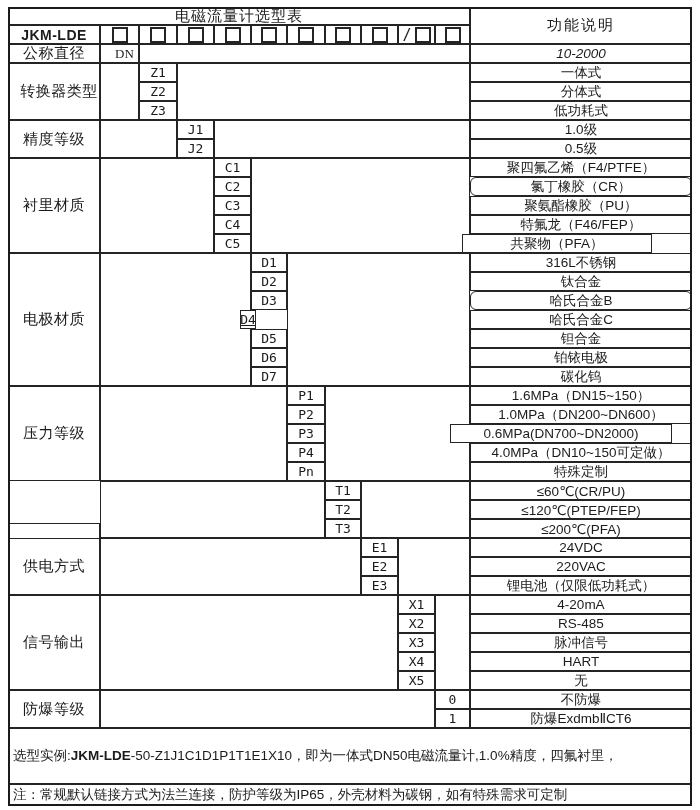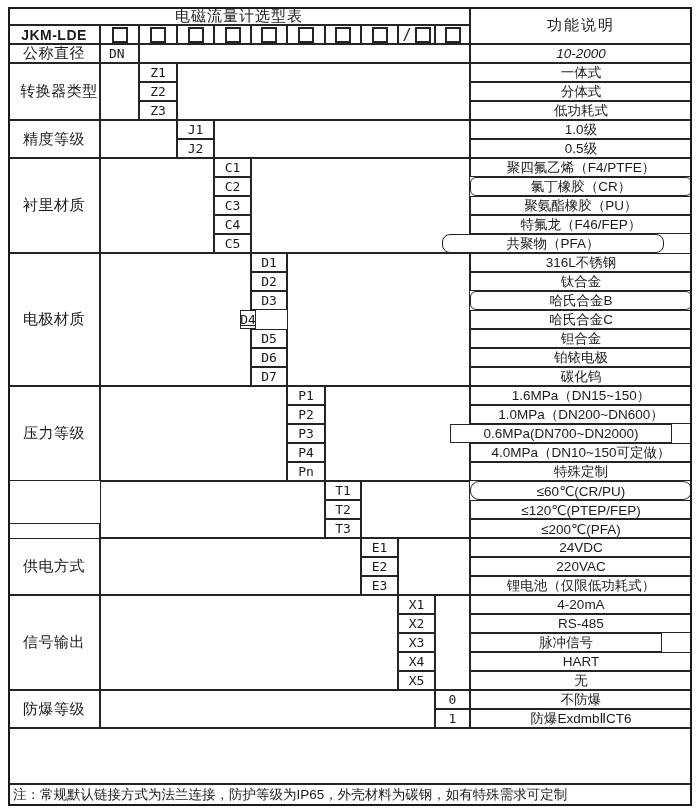--- a/index.html
+++ b/index.html
@@ -6,21 +6,21 @@
   .page{position:relative;width:700px;height:810px;background:#ffffff;
         font-family:"Liberation Sans","DejaVu Sans",sans-serif;color:#1b1b1b;}
   .cell{position:absolute;box-sizing:border-box;border:1px solid #242424;
         display:flex;align-items:center;justify-content:center;
         overflow:hidden;background:#ffffff;white-space:nowrap;}
   .title{font-size:15px;letter-spacing:1px;}
   .fheader{font-size:15px;letter-spacing:2px;}
   .model{font-weight:bold;font-size:14px;letter-spacing:0.5px;}
   .label{font-size:15px;letter-spacing:0.5px;}
   .code{font-family:"DejaVu Sans Mono","Liberation Mono",monospace;font-size:13px;}
-  .code.left{justify-content:flex-start;padding-left:8px;}
+  .code.left{justify-content:flex-start;padding-left:14px;font-family:Liberation Serif, serif;}
   .desc{font-size:13.5px;}
   .cb-cell{gap:0;}
   .box{display:inline-block;width:12px;height:12px;border:2px solid #242424;
        box-sizing:content-box;background:#ffffff;}
   .slash{font-family:"DejaVu Sans Mono",monospace;font-size:15px;margin-right:3px;}
   .example{flex-direction:column;align-items:stretch;justify-content:center;
            padding:2px 4px;font-size:13.5px;line-height:1.55;}
   .exline1{text-align:left;}
   .exline2{text-align:center;}
   .bold{font-weight:bold;}
@@ -34,20 +34,23 @@
 <div class="page">
   <div id="table-root">
 
     <div class="cell title" style="left:8px;top:7px;width:462px;height:18px">电磁流量计选型表</div>
 
     <div class="cell fheader" style="left:470px;top:7px;width:222px;height:37px">功能说明</div>
 
     <div class="cell model" style="left:8px;top:25px;width:92px;height:19px">JKM-LDE</div>
 
     <div class="cell example" style="left:8px;top:728px;width:684px;height:56px">
+      <div class="exline1">
+        <span>选型实例:</span><span class="bold">JKM-LDE</span><span>-50-Z1J1C1D1P1T1E1X10，即为一体式DN50电磁流量计,1.0%精度，四氟衬里，</span>
+      </div>
     </div>
 
     <div class="cell note" style="left:8px;top:784px;width:684px;height:22px">注：常规默认链接方式为法兰连接，防护等级为IP65，外壳材料为碳钢，如有特殊需求可定制</div>
 
     <div class="outer"></div>
   <div class="cell cb-cell" style="left: 100px; top: 25px; width: 39px; height: 19px;">
         <span class="box"></span>
       </div>
       <div class="cell cb-cell" style="left: 139px; top: 25px; width: 38px; height: 19px;">
         <span class="box"></span>
@@ -102,21 +105,21 @@
       <div class="cell filler" style="left: 251px; top: 158px; width: 219px; height: 95px;"></div>
       <div class="cell code" style="left: 214px; top: 158px; width: 37px; height: 19px;">C1</div>
       <div class="cell desc" style="left: 470px; top: 158px; width: 222px; height: 19px;">聚四氟乙烯（F4/PTFE）</div>
       <div class="cell code" style="left: 214px; top: 177px; width: 37px; height: 19px;">C2</div>
       <div class="cell desc" style="left: 470px; top: 177px; width: 222px; height: 19px; border-radius: 6px;">氯丁橡胶（CR）</div>
       <div class="cell code" style="left: 214px; top: 196px; width: 37px; height: 19px;">C3</div>
       <div class="cell desc" style="left: 470px; top: 196px; width: 222px; height: 19px;">聚氨酯橡胶（PU）</div>
       <div class="cell code" style="left: 214px; top: 215px; width: 37px; height: 19px;">C4</div>
       <div class="cell desc" style="left: 470px; top: 215px; width: 222px; height: 19px;">特氟龙（F46/FEP）</div>
       <div class="cell code" style="left: 214px; top: 234px; width: 37px; height: 19px;">C5</div>
-      <div class="cell desc" style="left: 442px; top: 234px; width: 222px; height: 19px; border-radius: 8px;">共聚物（PFA）</div>
+      <div class="cell desc" style="left: 462px; top: 234px; width: 190px; height: 19px;">共聚物（PFA）</div>
       <div class="cell label" style="left: 8px; top: 253px; width: 92px; height: 133px;">电极材质</div>
       <div class="cell filler" style="left: 100px; top: 253px; width: 151px; height: 133px;"></div>
       <div class="cell filler" style="left: 287px; top: 253px; width: 183px; height: 133px;"></div>
       <div class="cell code" style="left: 251px; top: 253px; width: 36px; height: 19px;">D1</div>
       <div class="cell desc" style="left: 470px; top: 253px; width: 222px; height: 19px;">316L不锈钢</div>
       <div class="cell code" style="left: 251px; top: 272px; width: 36px; height: 19px;">D2</div>
       <div class="cell desc" style="left: 470px; top: 272px; width: 222px; height: 19px;">钛合金</div>
       <div class="cell code" style="left: 251px; top: 291px; width: 36px; height: 19px;">D3</div>
       <div class="cell desc" style="left: 470px; top: 291px; width: 222px; height: 19px; border-radius: 6px;">哈氏合金B</div>
       <div class="cell code" style="left: 240px; top: 310px; width: 16px; height: 19px; text-decoration: underline;">D4</div>
@@ -137,21 +140,21 @@
       <div class="cell code" style="left: 287px; top: 424px; width: 38px; height: 19px;">P3</div>
       <div class="cell desc" style="left: 450px; top: 424px; width: 222px; height: 19px;">0.6MPa(DN700~DN2000)</div>
       <div class="cell code" style="left: 287px; top: 443px; width: 38px; height: 19px;">P4</div>
       <div class="cell desc" style="left: 470px; top: 443px; width: 222px; height: 19px;">4.0MPa（DN10~150可定做）</div>
       <div class="cell code" style="left: 287px; top: 462px; width: 38px; height: 19px;">Pn</div>
       <div class="cell desc" style="left: 470px; top: 462px; width: 222px; height: 19px;">特殊定制</div>
       <div class="cell label" style="left: 8px; top: 481px; width: 92px; height: 57px; margin-top: 42px;">温度等级</div>
       <div class="cell filler" style="left: 100px; top: 481px; width: 225px; height: 57px;"></div>
       <div class="cell filler" style="left: 361px; top: 481px; width: 109px; height: 57px;"></div>
       <div class="cell code" style="left: 325px; top: 481px; width: 36px; height: 19px;">T1</div>
-      <div class="cell desc" style="left: 470px; top: 481px; width: 222px; height: 19px; border-radius: 9px;">≤60℃(CR/PU)</div>
+      <div class="cell desc" style="left: 470px; top: 481px; width: 222px; height: 19px;">≤60℃(CR/PU)</div>
       <div class="cell code" style="left: 325px; top: 500px; width: 36px; height: 19px;">T2</div>
       <div class="cell desc" style="left: 470px; top: 500px; width: 222px; height: 19px;">≤120℃(PTEP/FEP)</div>
       <div class="cell code" style="left: 325px; top: 519px; width: 36px; height: 19px;">T3</div>
       <div class="cell desc" style="left: 470px; top: 519px; width: 222px; height: 19px;">≤200℃(PFA)</div>
       <div class="cell label" style="left: 8px; top: 538px; width: 92px; height: 57px;">供电方式</div>
       <div class="cell filler" style="left: 100px; top: 538px; width: 261px; height: 57px;"></div>
       <div class="cell filler" style="left: 398px; top: 538px; width: 72px; height: 57px;"></div>
       <div class="cell code" style="left: 361px; top: 538px; width: 37px; height: 19px;">E1</div>
       <div class="cell desc" style="left: 470px; top: 538px; width: 222px; height: 19px;">24VDC</div>
       <div class="cell code" style="left: 361px; top: 557px; width: 37px; height: 19px;">E2</div>
@@ -159,21 +162,21 @@
       <div class="cell code" style="left: 361px; top: 576px; width: 37px; height: 19px;">E3</div>
       <div class="cell desc" style="left: 470px; top: 576px; width: 222px; height: 19px;">锂电池（仅限低功耗式）</div>
       <div class="cell label" style="left: 8px; top: 595px; width: 92px; height: 95px;">信号输出</div>
       <div class="cell filler" style="left: 100px; top: 595px; width: 298px; height: 95px;"></div>
       <div class="cell filler" style="left: 435px; top: 595px; width: 35px; height: 95px;"></div>
       <div class="cell code" style="left: 398px; top: 595px; width: 37px; height: 19px;">X1</div>
       <div class="cell desc" style="left: 470px; top: 595px; width: 222px; height: 19px;">4-20mA</div>
       <div class="cell code" style="left: 398px; top: 614px; width: 37px; height: 19px;">X2</div>
       <div class="cell desc" style="left: 470px; top: 614px; width: 222px; height: 19px;">RS-485</div>
       <div class="cell code" style="left: 398px; top: 633px; width: 37px; height: 19px;">X3</div>
-      <div class="cell desc" style="left: 470px; top: 633px; width: 192px; height: 19px;">脉冲信号</div>
+      <div class="cell desc" style="left: 470px; top: 633px; width: 222px; height: 19px;">脉冲信号</div>
       <div class="cell code" style="left: 398px; top: 652px; width: 37px; height: 19px;">X4</div>
       <div class="cell desc" style="left: 470px; top: 652px; width: 222px; height: 19px;">HART</div>
       <div class="cell code" style="left: 398px; top: 671px; width: 37px; height: 19px;">X5</div>
       <div class="cell desc" style="left: 470px; top: 671px; width: 222px; height: 19px;">无</div>
       <div class="cell label" style="left: 8px; top: 690px; width: 92px; height: 38px;">防爆等级</div>
       <div class="cell filler" style="left: 100px; top: 690px; width: 335px; height: 38px;"></div>
       <div class="cell code" style="left: 435px; top: 690px; width: 35px; height: 19px;">0</div>
       <div class="cell desc" style="left: 470px; top: 690px; width: 222px; height: 19px;">不防爆</div>
       <div class="cell code" style="left: 435px; top: 709px; width: 35px; height: 19px;">1</div>
       <div class="cell desc" style="left: 470px; top: 709px; width: 222px; height: 19px;">防爆ExdmbⅡCT6</div>

